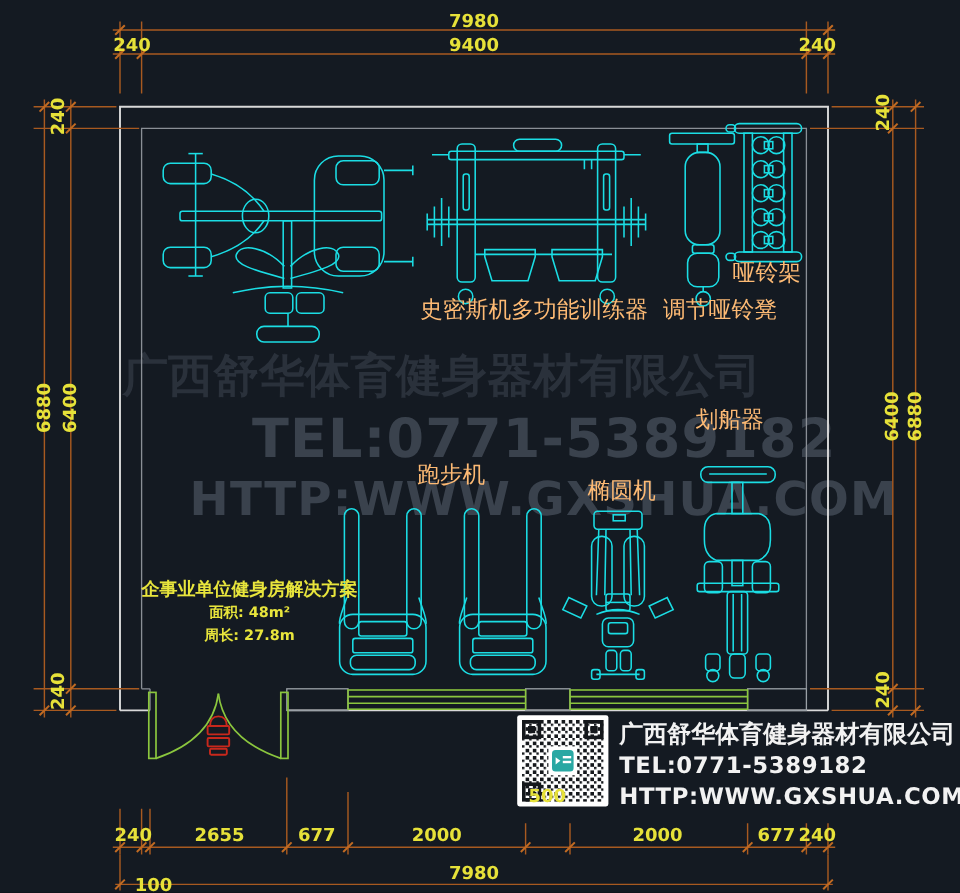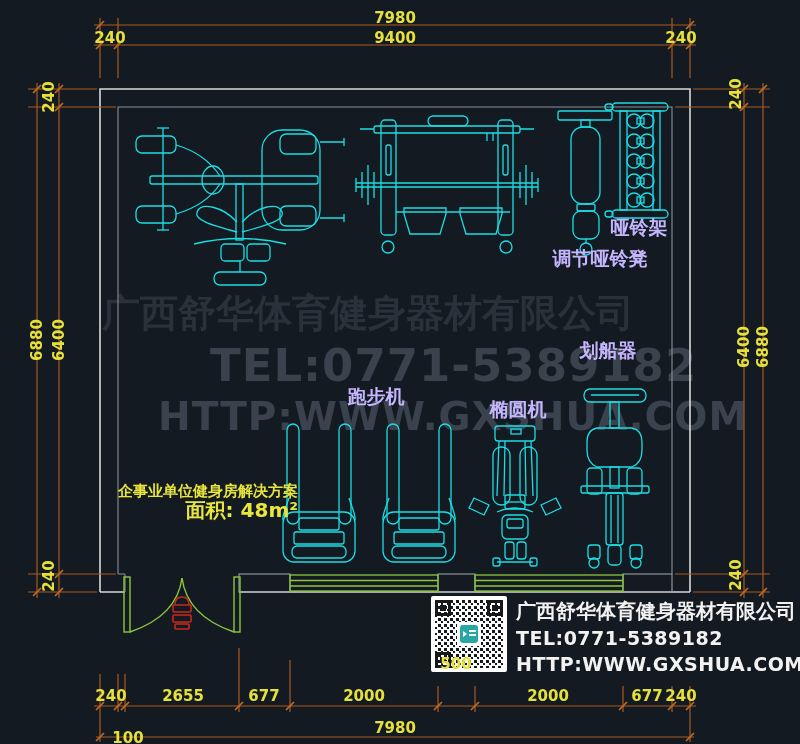--- a/index.html
+++ b/index.html
@@ -22,31 +22,31 @@
   .dt-l240{left:110px;top:38px}    .dt-r240{left:681px;top:38px}
   .dl-outer{left:37px;top:340px}   .dl-inner{left:59px;top:340px}
   .dl-t240{left:49px;top:97px}     .dl-b240{left:49px;top:576px}
   .dr-inner{left:744px;top:347px}  .dr-outer{left:763px;top:347px}
   .dr-t240{left:736px;top:94px}    .dr-b240{left:736px;top:575px}
   .db0{left:111px;top:696px} .db1{left:183px;top:696px} .db2{left:264px;top:696px}
   .db3{left:364px;top:696px} .db4{left:456px;top:664px} .db5{left:548px;top:696px}
   .db6{left:647px;top:696px} .db7{left:681px;top:696px}
   .db-jamb{left:128px;top:738px}   .db-total{left:395px;top:728px}
   
-  .eq{position:absolute;transform:translate(-50%,0);color:#c4b5fd;
-      font-size:19px;font-weight:bold;white-space:nowrap;line-height:1;}
+  .eq{position:absolute;transform:translate(-50%,0);color:#fdba74;
+      font-size:19px;font-weight:normal;white-space:nowrap;line-height:1;}
   .eq-multi{left:243px;top:288px}  .eq-smith{left:445px;top:249px}
   .eq-bench{left:600px;top:249px}  .eq-rack{left:639px;top:218px}
   .eq-tread{left:376px;top:387px}  .eq-ellip{left:518px;top:400px}
   .eq-rower{left:608px;top:341px}
   
   .solution{position:absolute;left:208px;top:481px;transform:translateX(-50%);
-            text-align:right;color:#e8e53c;font-weight:bold;white-space:nowrap;}
+            text-align:center;color:#e8e53c;font-weight:bold;white-space:nowrap;}
   .solution .t{font-size:15px;line-height:20px;}
-  .solution .m{font-size:20px;line-height:19px;}
+  .solution .m{font-size:12px;line-height:19px;}
   
   .panel-text{position:absolute;left:516px;color:#f2f2f2;font-weight:bold;
               white-space:nowrap;line-height:1;}
   .pt1{top:601px;font-size:20px;}
   .pt2{top:629px;font-size:19px;letter-spacing:.5px;}
   .pt3{top:655px;font-size:19px;letter-spacing:.5px;}
 </style>
 </head>
 <body>
 
@@ -315,28 +315,30 @@
   <div class="dim db1">2655</div>
   <div class="dim db2">677</div>
   <div class="dim db3">2000</div>
   <div class="dim db4">500</div>
   <div class="dim db5">2000</div>
   <div class="dim db6">677</div>
   <div class="dim db7">240</div>
   <div class="dim db-jamb">100</div>
   <div class="dim db-total">7980</div>
 
+  <div class="eq eq-smith">史密斯机多功能训练器</div>
   <div class="eq eq-bench">调节哑铃凳</div>
   <div class="eq eq-rack">哑铃架</div>
   <div class="eq eq-tread">跑步机</div>
   <div class="eq eq-ellip">椭圆机</div>
   <div class="eq eq-rower">划船器</div>
 
   <div class="solution">
     <div class="t">企事业单位健身房解决方案</div>
     <div class="m">面积: 48m²</div>
+    <div class="m">周长: 27.8m</div>
   </div>
 
   <div class="panel-text pt1">广西舒华体育健身器材有限公司</div>
   <div class="panel-text pt2">TEL:0771-5389182</div>
   <div class="panel-text pt3">HTTP:WWW.GXSHUA.COM</div>
 
 </div>
 
 </body></html>

